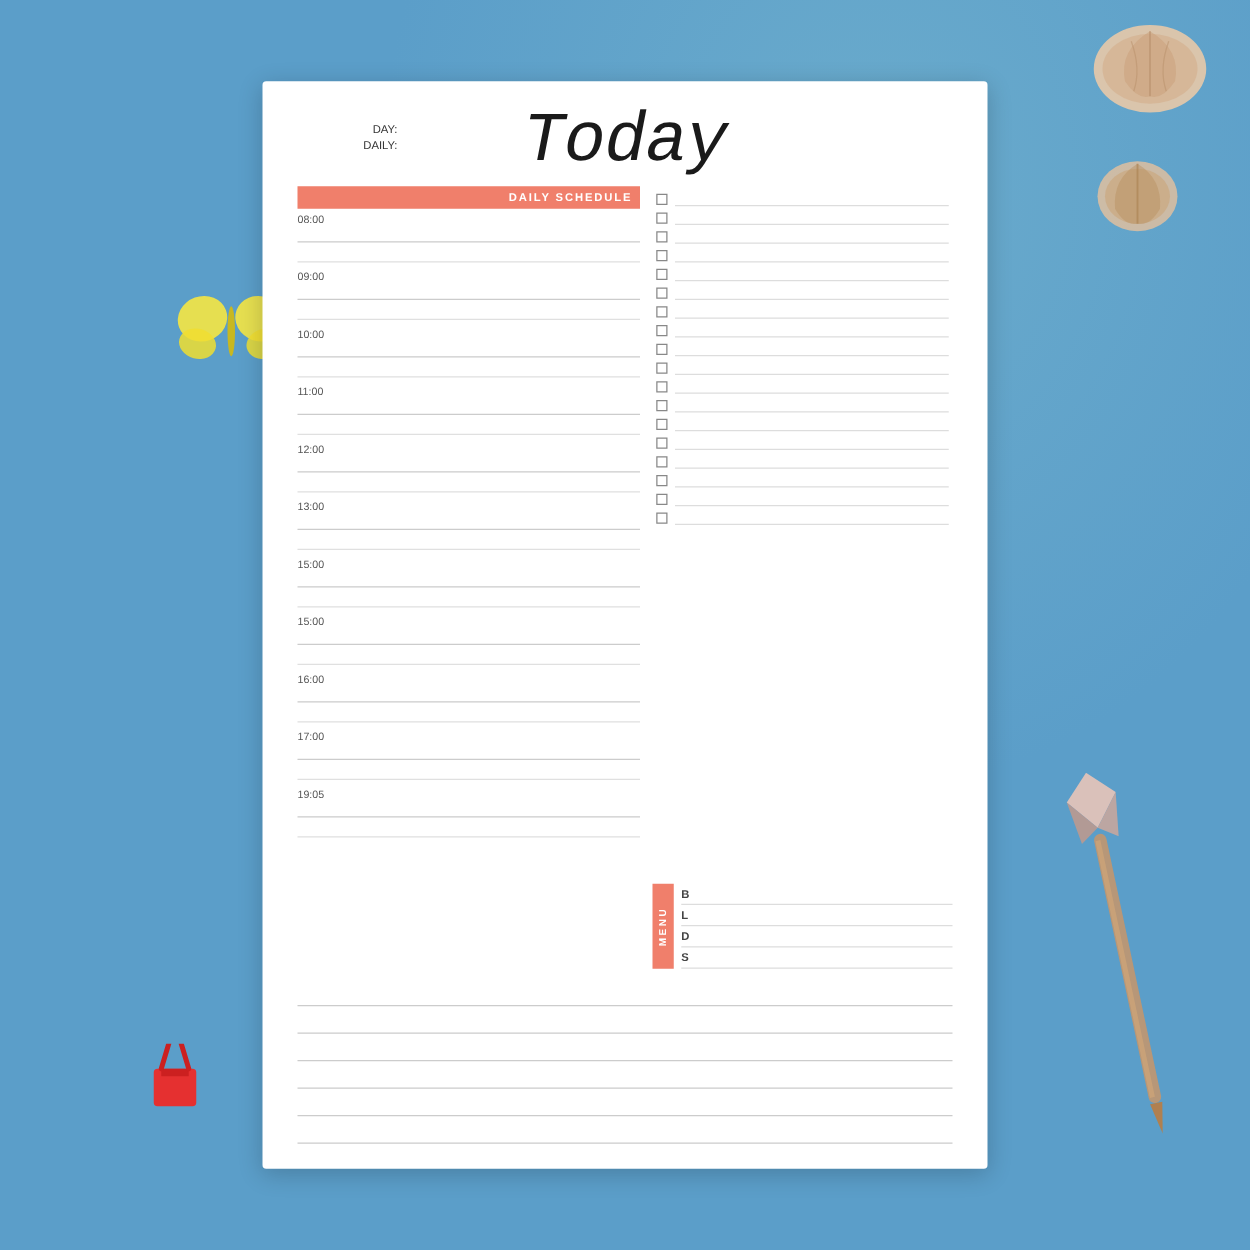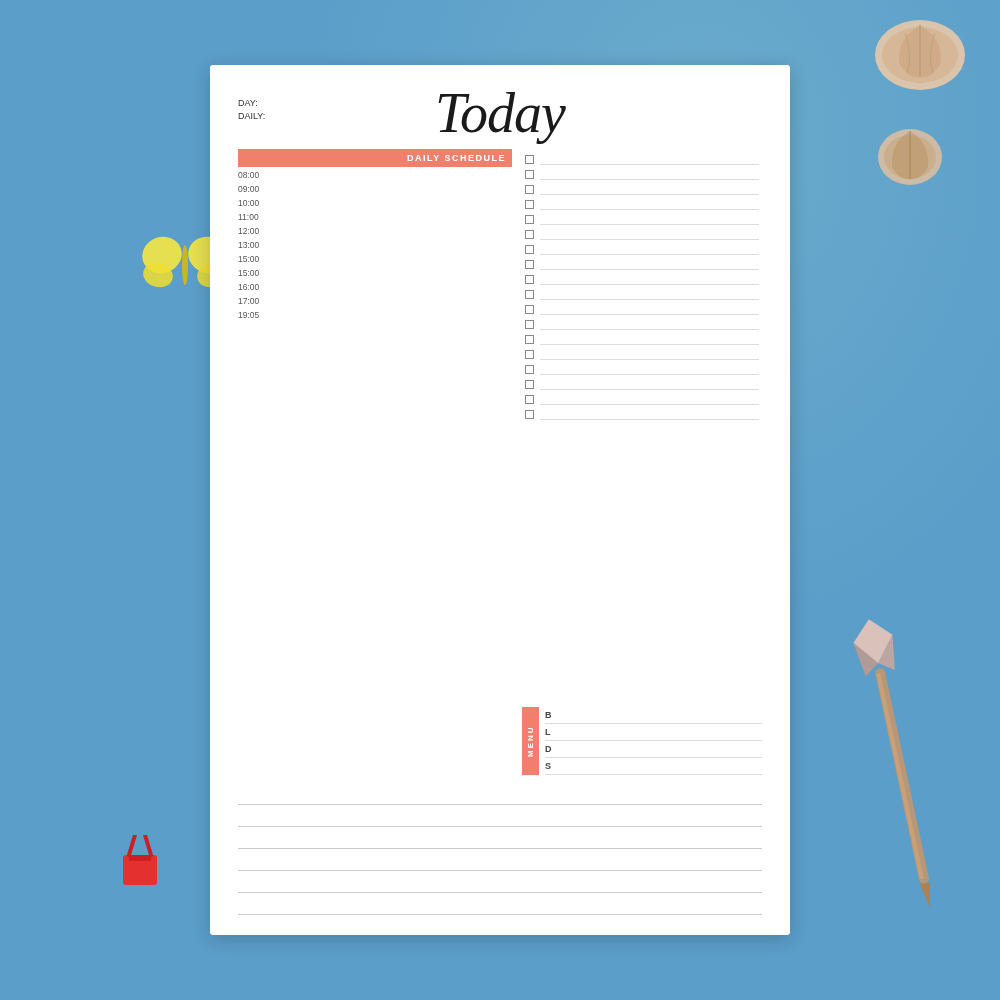--- a/index.html
+++ b/index.html
@@ -54,20 +54,21 @@
       display: flex;
       align-items: flex-start;
       margin-bottom: 8px;
     }
 
     .header-left {
       display: flex;
       flex-direction: column;
       margin-top: 8px;
       min-width: 80px;
+      text-align: right;
     }
 
     .header-field {
       font-size: 9px;
       color: #333;
       margin-bottom: 3px;
     }
 
     .header-title {
       flex: 1;
@@ -119,20 +120,21 @@
 
     
     .schedule-list {
       display: flex;
       flex-direction: column;
       flex: 1;
     }
 
     .schedule-item {
       display: flex;
+      flex-direction: column;
       padding-top: 3px;
       gap: 12px;
     }
 
     .time-label {
       font-size: 8.5px;
       color: #555;
       margin-bottom: 1px;
     }
 
@@ -304,21 +306,21 @@
   </svg>
 </div>
 
 <div class="paper">
 
   <div class="paper-header">
     <div class="header-left">
       <span class="header-field">DAY:</span>
       <span class="header-field">DAILY:</span>
     </div>
-    <div class="header-title" style="font-family: Liberation Serif, serif; font-style: italic; font-size: 56px; flex:1; text-align:center; margin-top:-5px;">
+    <div class="header-title" style="font-family: Liberation Mono, monospace; font-style: italic; font-size: 56px; flex:1; text-align:center; margin-top:-5px;">
       Today
     </div>
     <div style="min-width:80px;"></div>
   </div>
 
   <div class="main-content">
 
     <div class="left-col">
       <div class="section-header">DAILY SCHEDULE</div>
 

